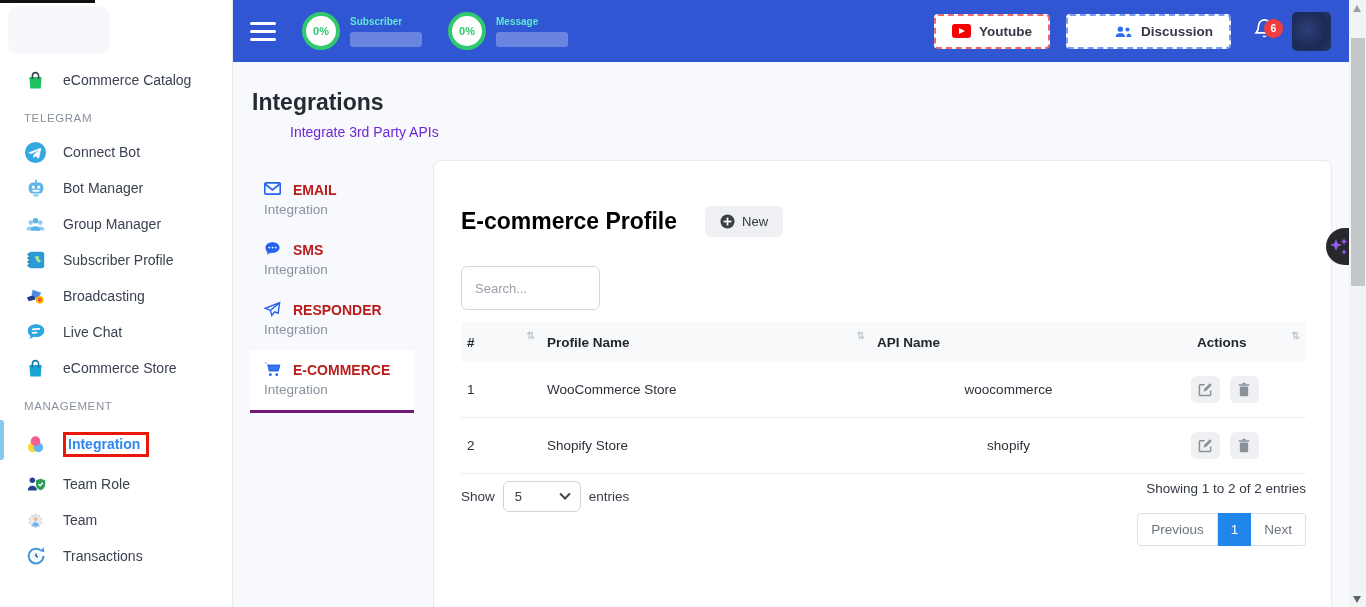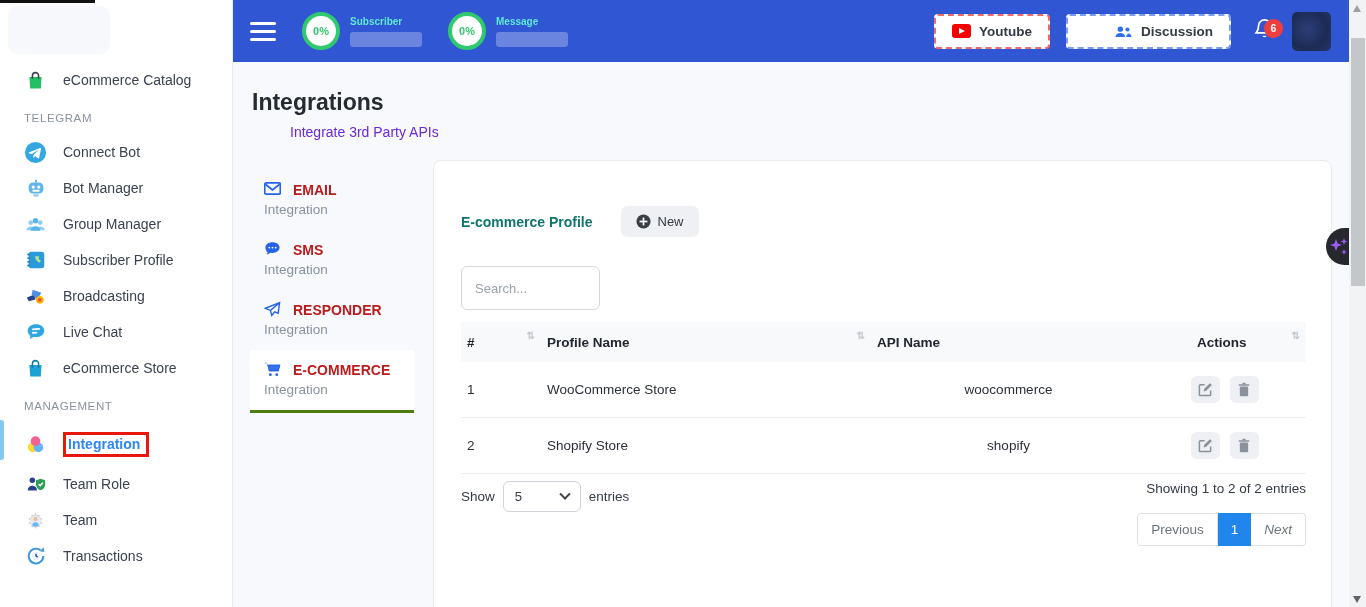--- a/index.html
+++ b/index.html
@@ -38,26 +38,26 @@
 
   
   .content { position:absolute; left:233px; top:62px; right:17px; bottom:0; background:#f7f9fc; }
   .page-title { position:absolute; left:19px; top:27px; font-size:23px; font-weight:700; color:#262b33; }
   .page-sub { position:absolute; left:19px; top:62px; font-size:14px; color:#6d28d9;margin-left:38px; }
 
   .subnav { position:absolute; left:17px; top:108px; width:164px; }
   .subnav-item { padding:11px 14px 13px 14px; cursor:pointer; }
   .subnav-item .t1 { display:flex; align-items:center; gap:12px; font-size:14px; font-weight:700; color:#b91c1c; }
   .subnav-item .t2 { font-size:13.5px; color:#8a92a0; margin-top:4px; }
-  .subnav-item.active { background:#fff; border-bottom:3px solid #4d7c0f; }
+  .subnav-item.active { background:#fff; border-bottom:3px solid #701a75; }
   .subnav-ic { width:17px; height:17px; display:inline-flex; }
 
   .card { position:absolute; left:200px; top:98px; width:899px; height:460px; background:#fff; border:1px solid #e8eaef; border-radius:8px 8px 0 0; padding:45px 27px 0 27px; }
   .card-head { display:flex; align-items:center; gap:28px; }
-  .card-title { font-size:14px; font-weight:700; color:#0f766e; }
+  .card-title { font-size:23px; font-weight:700; color:#000000; }
   .new-btn { display:flex; align-items:center; gap:7px; background:#eef0f3; border-radius:6px; padding:8px 15px; font-size:13px; color:#333842; cursor:pointer; }
   .search-box { margin-top:29px; width:139px; height:44px; border:1px solid #d4d9e0; border-radius:6px; background:#fff; padding:0 13px; font-size:13px; color:#8b5cf6; font-family:"Liberation Sans",sans-serif; }
   .search-box::placeholder { color:#9aa1ab; }
 
   table.grid { margin-top:12px; width:845px; border-collapse:collapse; table-layout:fixed; }
   .grid col.c1{width:80px}.grid col.c2{width:330px}.grid col.c3{width:275px}.grid col.c4{width:160px}
   .grid th { background:#f8f9fb; font-size:13.5px; font-weight:700; color:#22262e; text-align:left; padding:12px 6px; height:40px; }
   .grid td { font-size:13.5px; color:#2b3038; padding:14px 6px; height:46px; border-bottom:1px solid #edeef2; background:#fff; }
   .grid th .hcell { display:flex; align-items:flex-start; justify-content:space-between; }
   .sort-ic { font-size:10px; color:#c3c8d0; line-height:1; margin-top:-4px; }
@@ -67,21 +67,21 @@
 
   .table-foot { margin-top:7px; width:845px; display:flex; justify-content:space-between; align-items:flex-start; }
   .show-group { display:flex; align-items:center; gap:8px; font-size:13.5px; color:#343a46; }
   .entries-select { width:78px; height:31px; border:1px solid #ced4da; border-radius:6px; display:flex; align-items:center; justify-content:space-between; padding:0 11px; font-size:13px; color:#343a46; cursor:pointer; background:#fff; }
   .chev { width:8px; height:8px; border-right:2px solid #444; border-bottom:2px solid #444; transform:rotate(45deg) translate(-2px,-2px); }
   .foot-right { text-align:right; }
   .showing-txt { font-size:13.5px; color:#343a46; }
   .pager { margin-top:17px; display:inline-flex;padding-left:21px; }
   .pg { border:1px solid #dee2e6; background:#fff; color:#6c757d; font-size:13.5px; padding:8px 13px; cursor:pointer; }
   .pg.prev { border-radius:4px 0 0 4px; }
-  .pg.next { border-radius:0 4px 4px 0; border-left:none;font-style:italic; }
+  .pg.next { border-radius:0 4px 4px 0; border-left:none; }
   .pg.cur { background:#2186eb; border-color:#2186eb; color:#fff; padding:8px 12px; }
 
   
   .ai-fab { position:absolute; right:17px; top:228px; width:23px; height:37px; background:#26282e; border-radius:19px 0 0 19px; display:flex; align-items:center; justify-content:flex-end; cursor:pointer; z-index:6; }
 
   
   .sb { position:absolute; right:0; top:0; width:17px; height:607px; background:#f1f3f4; z-index:10; }
   .sb-up { position:absolute; top:5px; left:4px; width:0; height:0; border-left:4.5px solid transparent; border-right:4.5px solid transparent; border-bottom:7px solid #9aa0a6; cursor:pointer; }
   .sb-dn { position:absolute; bottom:4px; left:4px; width:0; height:0; border-left:4.5px solid transparent; border-right:4.5px solid transparent; border-top:7px solid #5f6368; cursor:pointer; }
   .sb-thumb { position:absolute; top:38px; left:1.5px; width:14px; height:248px; background:#c4c7ca; cursor:pointer; }

